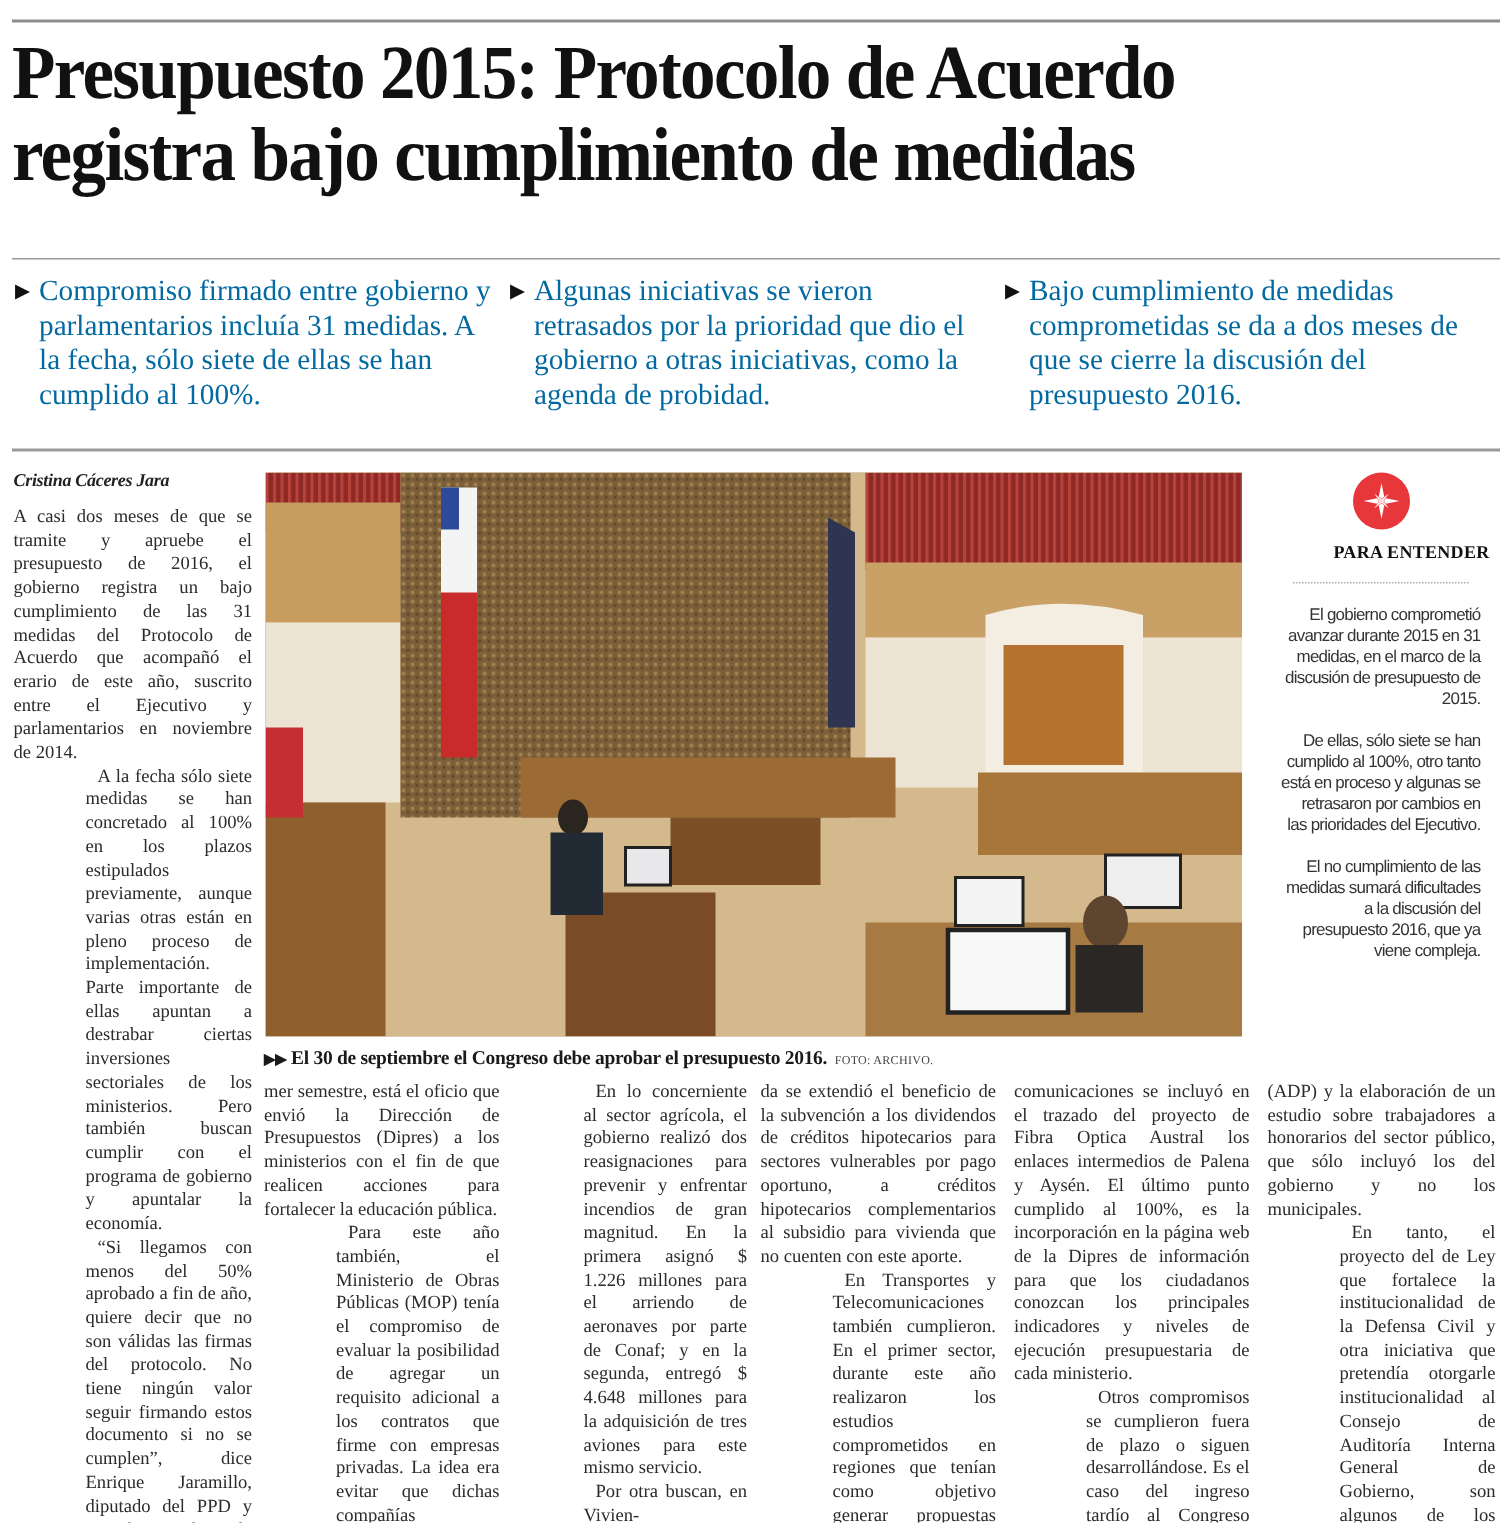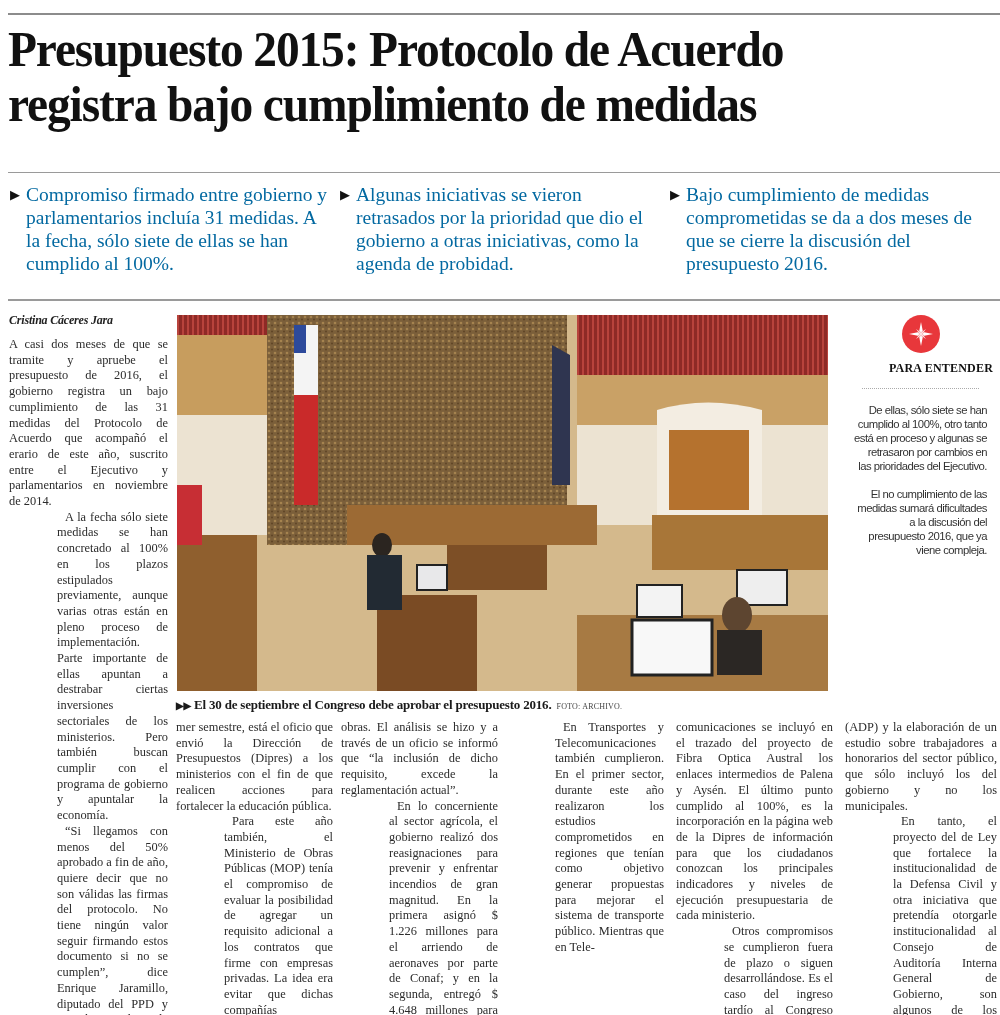--- a/index.html
+++ b/index.html
@@ -134,26 +134,26 @@
   <span>El 30 de septiembre el Congreso debe aprobar el presupuesto 2016.</span>
   <span class="credit">FOTO: ARCHIVO.</span>
 </div>
 
 <div class="col" style="left:176px; top:720px; width:157px;">
   <p>mer semestre, está el oficio que envió la Dirección de Presupuestos (Dipres) a los ministerios con el fin de que realicen acciones para fortalecer la educación pública.</p>
   <p class="ind">Para este año también, el Ministerio de Obras Públicas (MOP) tenía el compromiso de evaluar la posibilidad de agregar un requisito adicional a los contratos que firme con empresas privadas. La idea era evitar que dichas compañías mantengan deudas de cualquier tipo con otras empresas con las que hayan participado en las mismas</p>
 </div>
 
 <div class="col" style="left:341px; top:720px; width:157px;">
-  <p>obras. El análisis se hizo y a través de un oficio se informó que “la inclusión de dicho requisito, excede la reglamentación actual”.</p>
   <p class="ind">En lo concerniente al sector agrícola, el gobierno realizó dos reasignaciones para prevenir y enfrentar incendios de gran magnitud. En la primera asignó $ 1.226 millones para el arriendo de aeronaves por parte de Conaf; y en la segunda, entregó $ 4.648 millones para la adquisición de tres aviones para este mismo servicio.</p>
   <p class="ind">Por otra buscan, en Vivien-</p>
 </div>
 
 <div class="col" style="left:507px; top:720px; width:157px;">
+  <p>da se extendió el beneficio de la subvención a los dividendos de créditos hipotecarios para sectores vulnerables por pago oportuno, a créditos hipotecarios complementarios al subsidio para vivienda que no cuenten con este aporte.</p>
   <p class="ind">En Transportes y Telecomunicaciones también cumplieron. En el primer sector, durante este año realizaron los estudios comprometidos en regiones que tenían como objetivo generar propuestas para mejorar el sistema de transporte público. Mientras que en Tele-</p>
 </div>
 
 <div class="col" style="left:676px; top:720px; width:157px;">
   <p>comunicaciones se incluyó en el trazado del proyecto de Fibra Optica Austral los enlaces intermedios de Palena y Aysén. El último punto cumplido al 100%, es la incorporación en la página web de la Dipres de información para que los ciudadanos conozcan los principales indicadores y niveles de ejecución presupuestaria de cada ministerio.</p>
   <p class="ind">Otros compromisos se cumplieron fuera de plazo o siguen desarrollándose. Es el caso del ingreso tardío al Congreso del proyecto de Alta Dirección Pública</p>
 </div>
 
 <div class="col" style="left:845px; top:720px; width:152px;">
   <p>(ADP) y la elaboración de un estudio sobre trabajadores a honorarios del sector público, que sólo incluyó los del gobierno y no los municipales.</p>
@@ -163,15 +163,16 @@
 <aside class="sidebar">
   <div class="badge">
     <svg width="26" height="26" viewBox="0 0 26 26">
       <polygon points="13,1 15,11 25,13 15,15 13,25 11,15 1,13 11,11" fill="#ffffff"></polygon>
       <polygon points="13,6 14.2,11.8 20,13 14.2,14.2 13,20 11.8,14.2 6,13 11.8,11.8" fill="#e8373b" transform="rotate(45 13 13)"></polygon>
       <polygon points="13,6 14,12 20,13 14,14 13,20 12,14 6,13 12,12" fill="#ffffff" transform="rotate(45 13 13)" opacity="0.85"></polygon>
     </svg>
   </div>
   <div class="title">PARA ENTENDER</div>
   <div class="dots"></div>
+  <p>El gobierno comprometió avanzar durante 2015 en 31 medidas, en el marco de la discusión de presupuesto de 2015.</p>
   <p>De ellas, sólo siete se han cumplido al 100%, otro tanto está en proceso y algunas se retrasaron por cambios en las prioridades del Ejecutivo.</p>
   <p>El no cumplimiento de las medidas sumará dificultades a la discusión del presupuesto 2016, que ya viene compleja.</p>
 </aside>
 
 </body></html>

